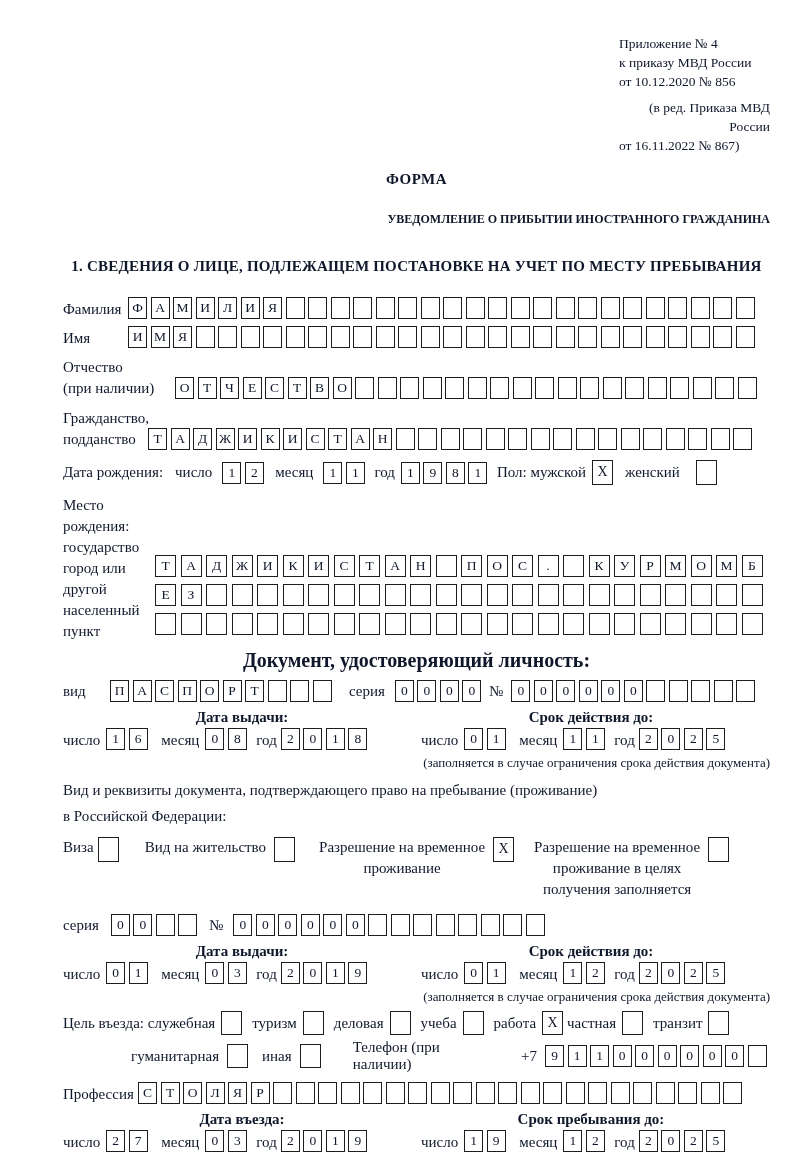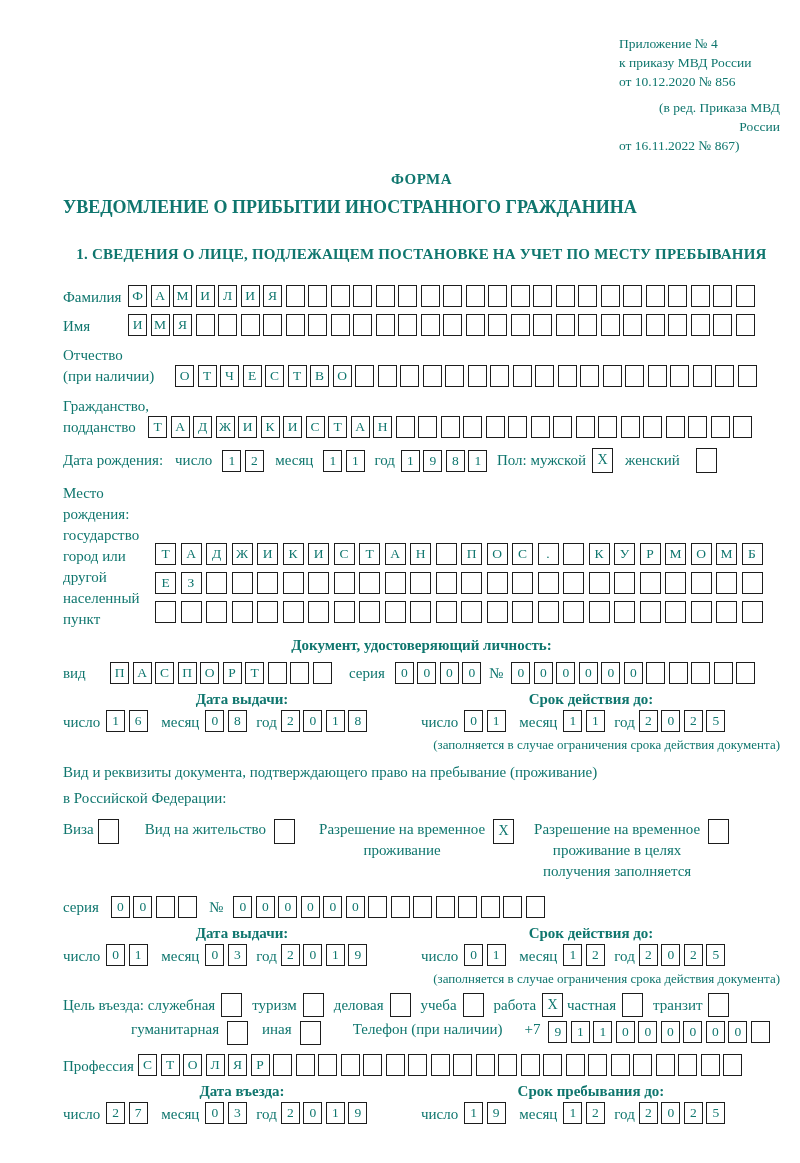--- a/index.html
+++ b/index.html
@@ -1,28 +1,28 @@
 <!DOCTYPE html>
 <html><head>
 <meta charset="utf-8">
 <style>
   * { margin:0; padding:0; box-sizing:border-box; }
   html,body { background:#888; }
   body { width:800px; height:1163px; margin:0 auto; }
   .page {
-    width:800px; height:1163px; background:#fff; color:#0f766e;
+    width:800px; height:1163px; background:#fff; color:#0f172a;
     font-family:"Liberation Serif", serif;
-    padding:34px 20px 0 63px; overflow:hidden;
+    padding:34px 30px 0 63px; overflow:hidden;
   }
   
   .annex { margin-left:556px; font-size:13.5px; line-height:19px; }
   .annex .gap { margin-top:7px;text-align:right; }
   .forma { text-align:center; font-weight:bold; font-size:15px; margin-top:16px; letter-spacing:.5px; }
   
-  .title { text-align:left; font-weight:bold; font-size:18px; line-height:23px; margin-top:8px; }
+  .title { text-align:right; font-weight:bold; font-size:12px; line-height:23px; margin-top:20px; }
   .blank-line { display:inline-block; width:55px; border-bottom:2px solid #3a3a3a; height:14px; margin-left:10px; }
   .section-head { text-align:center; font-weight:bold; font-size:15px; margin-top:27px; letter-spacing:.2px; }
   
   .form-area { margin-top:22px; }
   .row { display:flex; align-items:flex-end; margin-bottom:7px; }
   .lbl { font-size:15px; line-height:19px; padding-top:2px; flex:none; }
   .lbl2 { font-size:15px; line-height:21px; padding-top:2px; flex:none; }
   .boxes { display:flex; flex:none; }
   .cell {
     display:inline-block; flex:none; width:19px; height:22px;
@@ -31,21 +31,21 @@
   }
   .wide .cell { width:21px; margin-right:4.5px; }
   .cb {
     display:inline-block; flex:none; width:21px; height:25px;
     border:1.6px solid #1d1d1d; text-align:center; font-size:14px; line-height:22px;
   }
   .w65 { width:65px; } .w85 { width:85px; } .w92 { width:92px; } .w112 { width:112px; }
   .stack { display:flex; flex-direction:column; }
   .stack .boxes { margin-bottom:7px; }
   
-  .center-bold { text-align:center; font-weight:bold; font-size:15px; margin:4px 0 8px 0; }
+  .center-bold { text-align:center; font-weight:bold; font-size:20px; margin:4px 0 8px 0; }
   
   .dheaders { display:flex; font-weight:bold; font-size:15px; margin-bottom:2px; margin-top:4px;font-family:Liberation Serif, serif; }
   .dheaders .h-left { width:358px; text-align:center; }
   .dheaders .h-right { width:300px; text-align:center; margin-left:20px; }
   .dates .dgroup { display:flex; align-items:flex-start; }
   .dates .g-left { width:358px; }
   .dates .lbl { padding-top:3px; }
   .dates .ml { margin-left:10px; margin-right:6px; }
   .dates .ml2 { margin-left:6px; margin-right:4px; }
   .note { font-size:13px; text-align:right; margin-top:-2px; margin-bottom:6px; }
@@ -53,21 +53,21 @@
   
   .permits { display:flex; align-items:flex-start; margin-top:8px; margin-bottom:14px; }
   .permits .opt { display:flex; align-items:flex-start; }
   .permits .txt { font-size:15px; line-height:21px; }
   .permits .tcenter { text-align:center; }
   .permits .cb { margin-left:8px; }
   
   .purpose { display:flex; align-items:center; font-size:15px; flex-wrap:nowrap; }
   .purpose .cb { margin:0 10px 0 6px; height:24px; }
   .purpose .cb:last-child { margin-right:0; }
-  .purpose2 { display:flex; font-size:15px; margin-left:68px; margin-top:4px; }
+  .purpose2 { display:flex; align-items:center; font-size:15px; margin-left:68px; margin-top:4px; }
   .purpose2 .cb { margin:0 14px 0 8px; height:24px; }
   .phone-label { margin-left:18px; }
   .phone-prefix { margin-left:22px; margin-right:8px; }
 </style>
 </head>
 <body>
 
 <div class="page">
 
   <div class="annex">

